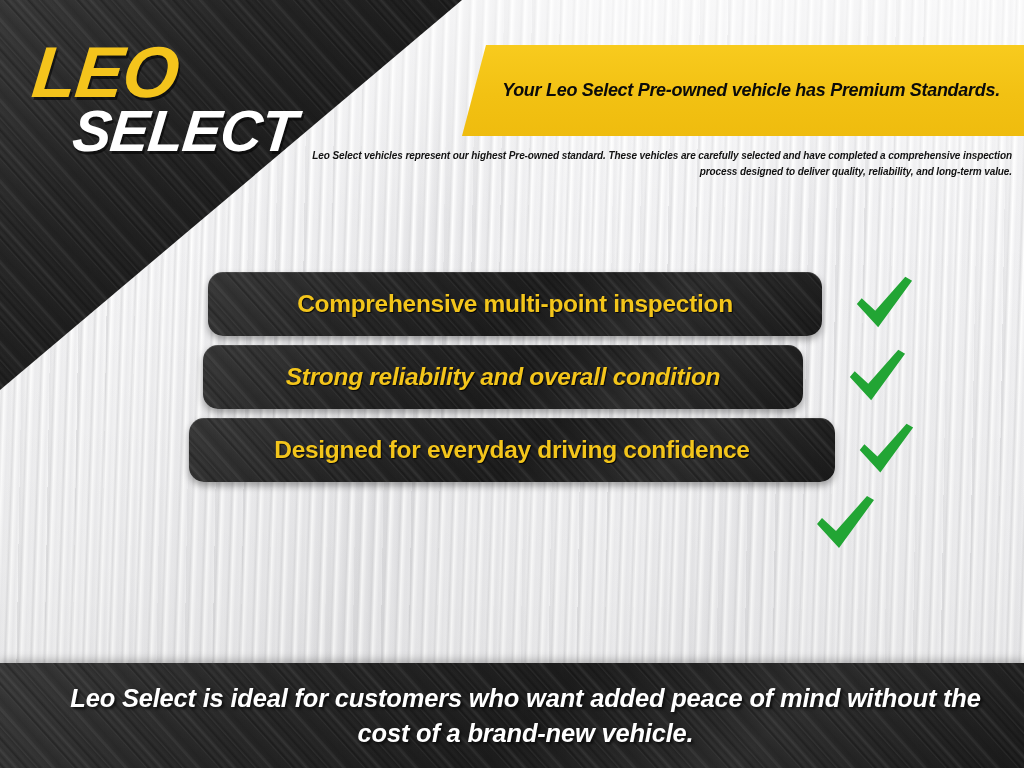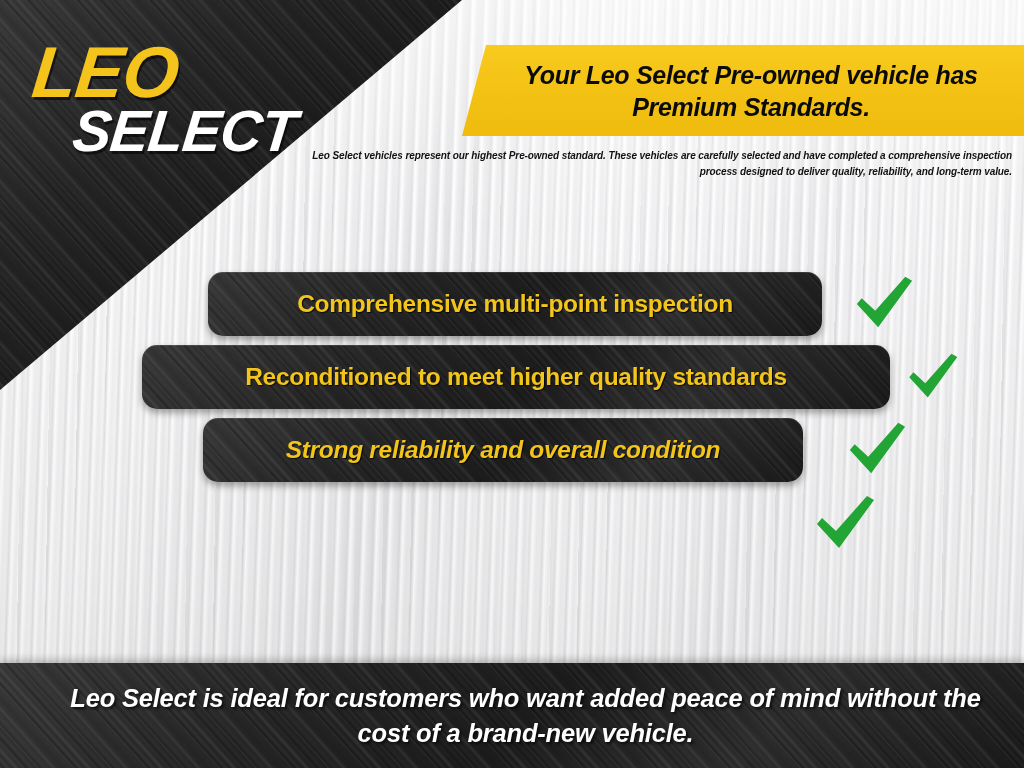--- a/index.html
+++ b/index.html
@@ -83,22 +83,22 @@
   }
 
   
   .banner {
     position:absolute; left:462px; top:45px; width:562px; height:91px;
     background:linear-gradient(180deg,#F8CB1E 0%,#F2C113 55%,#EFBC0E 100%);
     clip-path:polygon(24px 0, 100% 0, 100% 100%, 0 100%);
     display:flex; align-items:center; justify-content:center;
   }
   .banner-text {
-    font-size:25px; font-weight:bold; font-style:italic; color:#0b0b0b;
-    text-align:center; line-height:1.28; letter-spacing:-0.3px;
+    font-size:18px; font-weight:bold; font-style:italic; color:#0b0b0b;
+    text-align:left; line-height:1.28; letter-spacing:-0.3px;
     padding:0 10px 0 26px;
   }
 
   
   .intro {
     position:absolute; left:300px; top:148px; width:712px;
     font-size:10px; font-weight:bold; font-style:italic; color:#121212;
     text-align:right; line-height:1.58; letter-spacing:-0.1px;
   }
 
@@ -170,42 +170,42 @@
       <div class="pill dark-tex">
         <span class="pill-text">Comprehensive multi-point inspection</span>
       </div>
       <span class="tick">
         <svg viewBox="0 0 64 58" width="100%" height="100%" aria-hidden="true">
           <path d="M5 30 L10 24 L24 37 L55 2 L62 6 L27 54 Z" fill="#22A534"></path>
         </svg>
       </span>
     </div>
 
-    <div class="frow r2">
-      <div class="pill dark-tex">
-        <span class="pill-text">Reconditioned to meet higher quality standards</span>
-      </div>
-      <span class="tick">
-        <svg viewBox="0 0 64 58" width="100%" height="100%" aria-hidden="true">
-          <path d="M5 30 L10 24 L24 37 L55 2 L62 6 L27 54 Z" fill="#22A534"></path>
-        </svg>
-      </span>
-    </div>
 
     <div class="frow r3">
       <div class="pill dark-tex">
         <span class="pill-text">Strong reliability and overall condition</span>
       </div>
       <span class="tick">
         <svg viewBox="0 0 64 58" width="100%" height="100%" aria-hidden="true">
           <path d="M5 30 L10 24 L24 37 L55 2 L62 6 L27 54 Z" fill="#22A534"></path>
         </svg>
       </span>
     </div>
 
+    <div class="frow r4">
+      <div class="pill dark-tex">
+        <span class="pill-text">Designed for everyday driving confidence</span>
+      </div>
+      <span class="tick">
+        <svg viewBox="0 0 64 58" width="100%" height="100%" aria-hidden="true">
+          <path d="M5 30 L10 24 L24 37 L55 2 L62 6 L27 54 Z" fill="#22A534"></path>
+        </svg>
+      </span>
+    </div>
 
     <div class="frow r5">
       <span class="tick">
         <svg viewBox="0 0 64 58" width="100%" height="100%" aria-hidden="true">
           <path d="M5 30 L10 24 L24 37 L55 2 L62 6 L27 54 Z" fill="#22A534"></path>
         </svg>
       </span>
     </div>
 
   </div>

